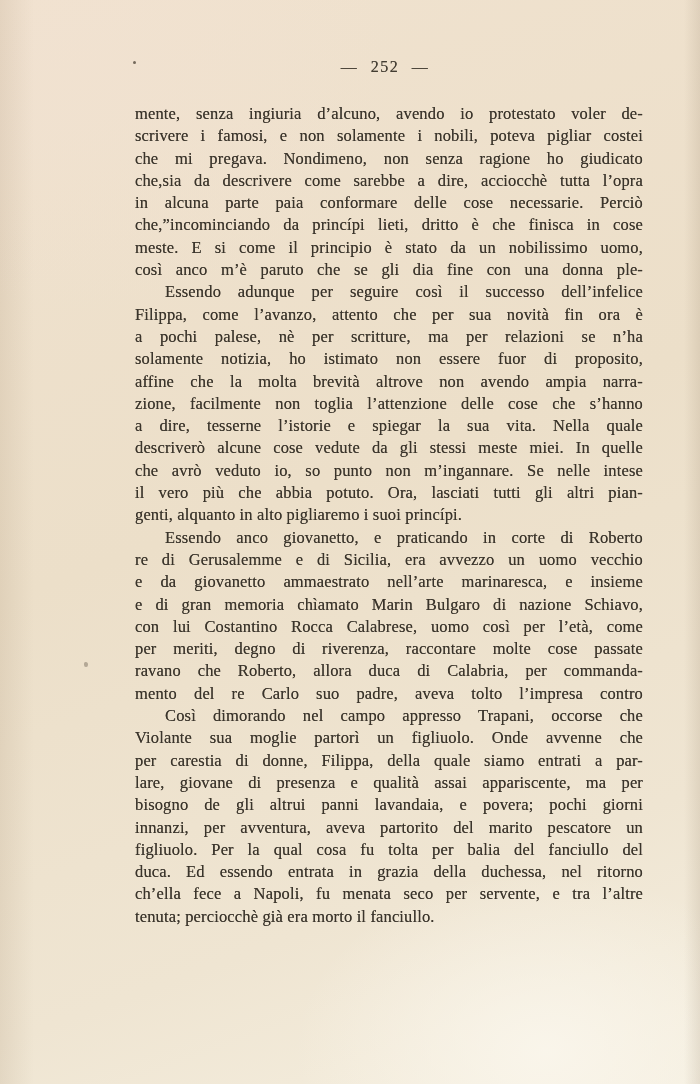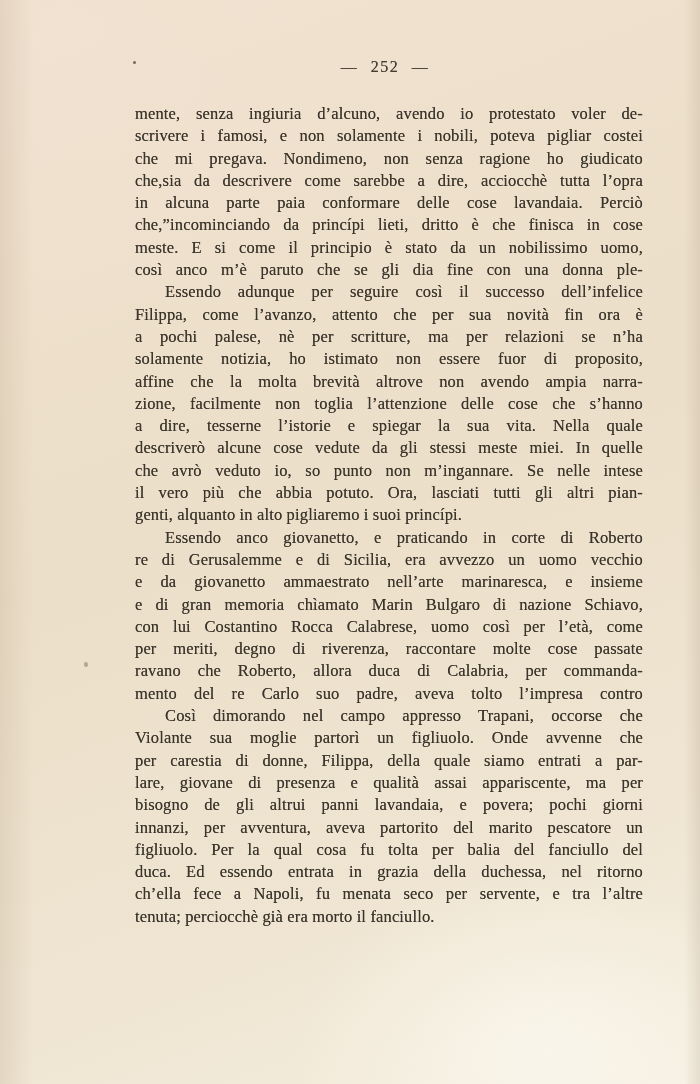--- a/index.html
+++ b/index.html
@@ -88,21 +88,21 @@
 
 <div class="page">
   <div class="page-number">— 252 —</div>
 
   <div class="text-block">
       <div class="paragraph">
         <div class="line">mente, senza ingiuria d’alcuno, avendo io protestato voler de-</div>
         <div class="line">scrivere i famosi, e non solamente i nobili, poteva pigliar costei</div>
         <div class="line">che mi pregava. Nondimeno, non senza ragione ho giudicato</div>
         <div class="line">che,sia da descrivere come sarebbe a dire, acciocchè tutta l’opra</div>
-        <div class="line">in alcuna parte paia conformare delle cose lavandaia. Perciò</div>
+        <div class="line">in alcuna parte paia conformare delle cose necessarie. Perciò</div>
         <div class="line">che,”incominciando da princípi lieti, dritto è che finisca in cose</div>
         <div class="line">meste. E si come il principio è stato da un nobilissimo uomo,</div>
         <div class="line">così anco m’è paruto che se gli dia fine con una donna ple-</div>
       </div>
       <div class="paragraph">
         <div class="line indent">Essendo adunque per seguire così il successo dell’infelice</div>
         <div class="line">Filippa, come l’avanzo, attento che per sua novità fin ora è</div>
         <div class="line">a pochi palese, nè per scritture, ma per relazioni se n’ha</div>
         <div class="line">solamente notizia, ho istimato non essere fuor di proposito,</div>
         <div class="line">affine che la molta brevità altrove non avendo ampia narra-</div>

